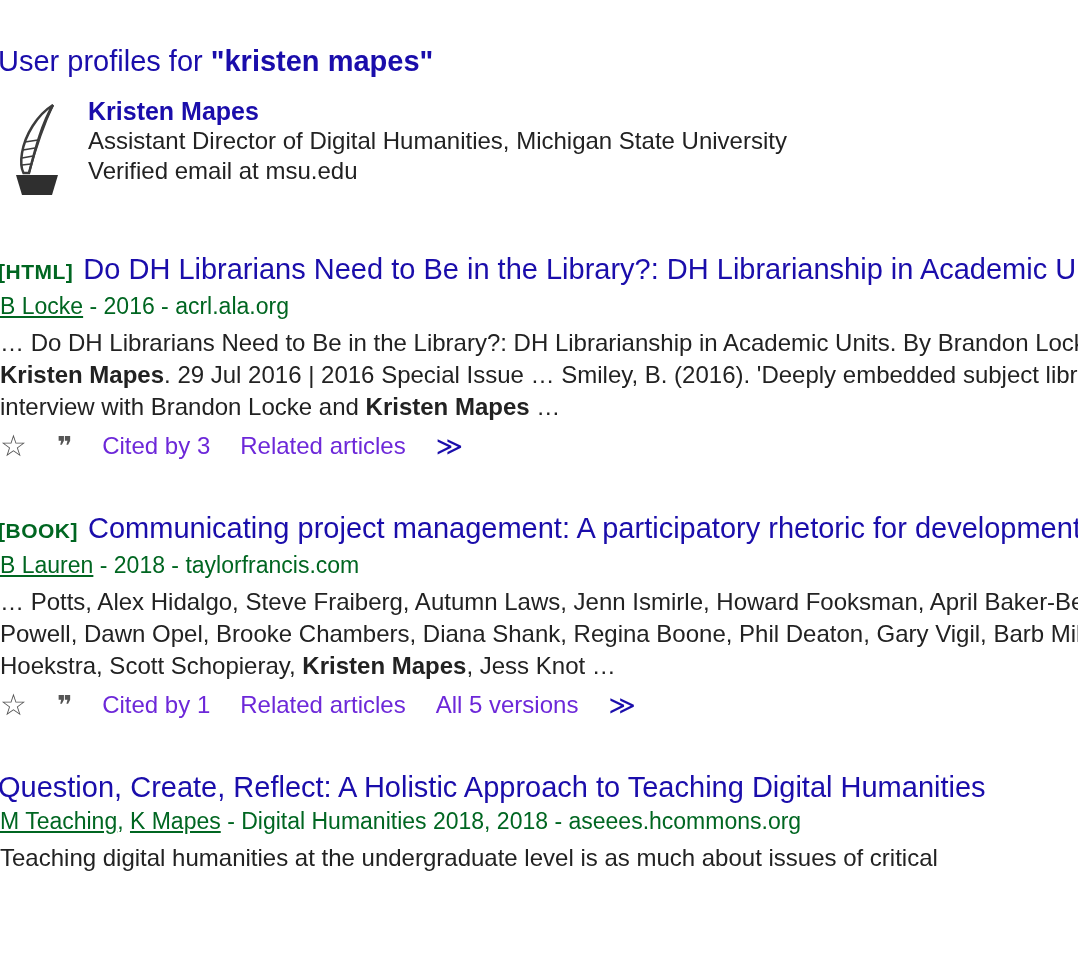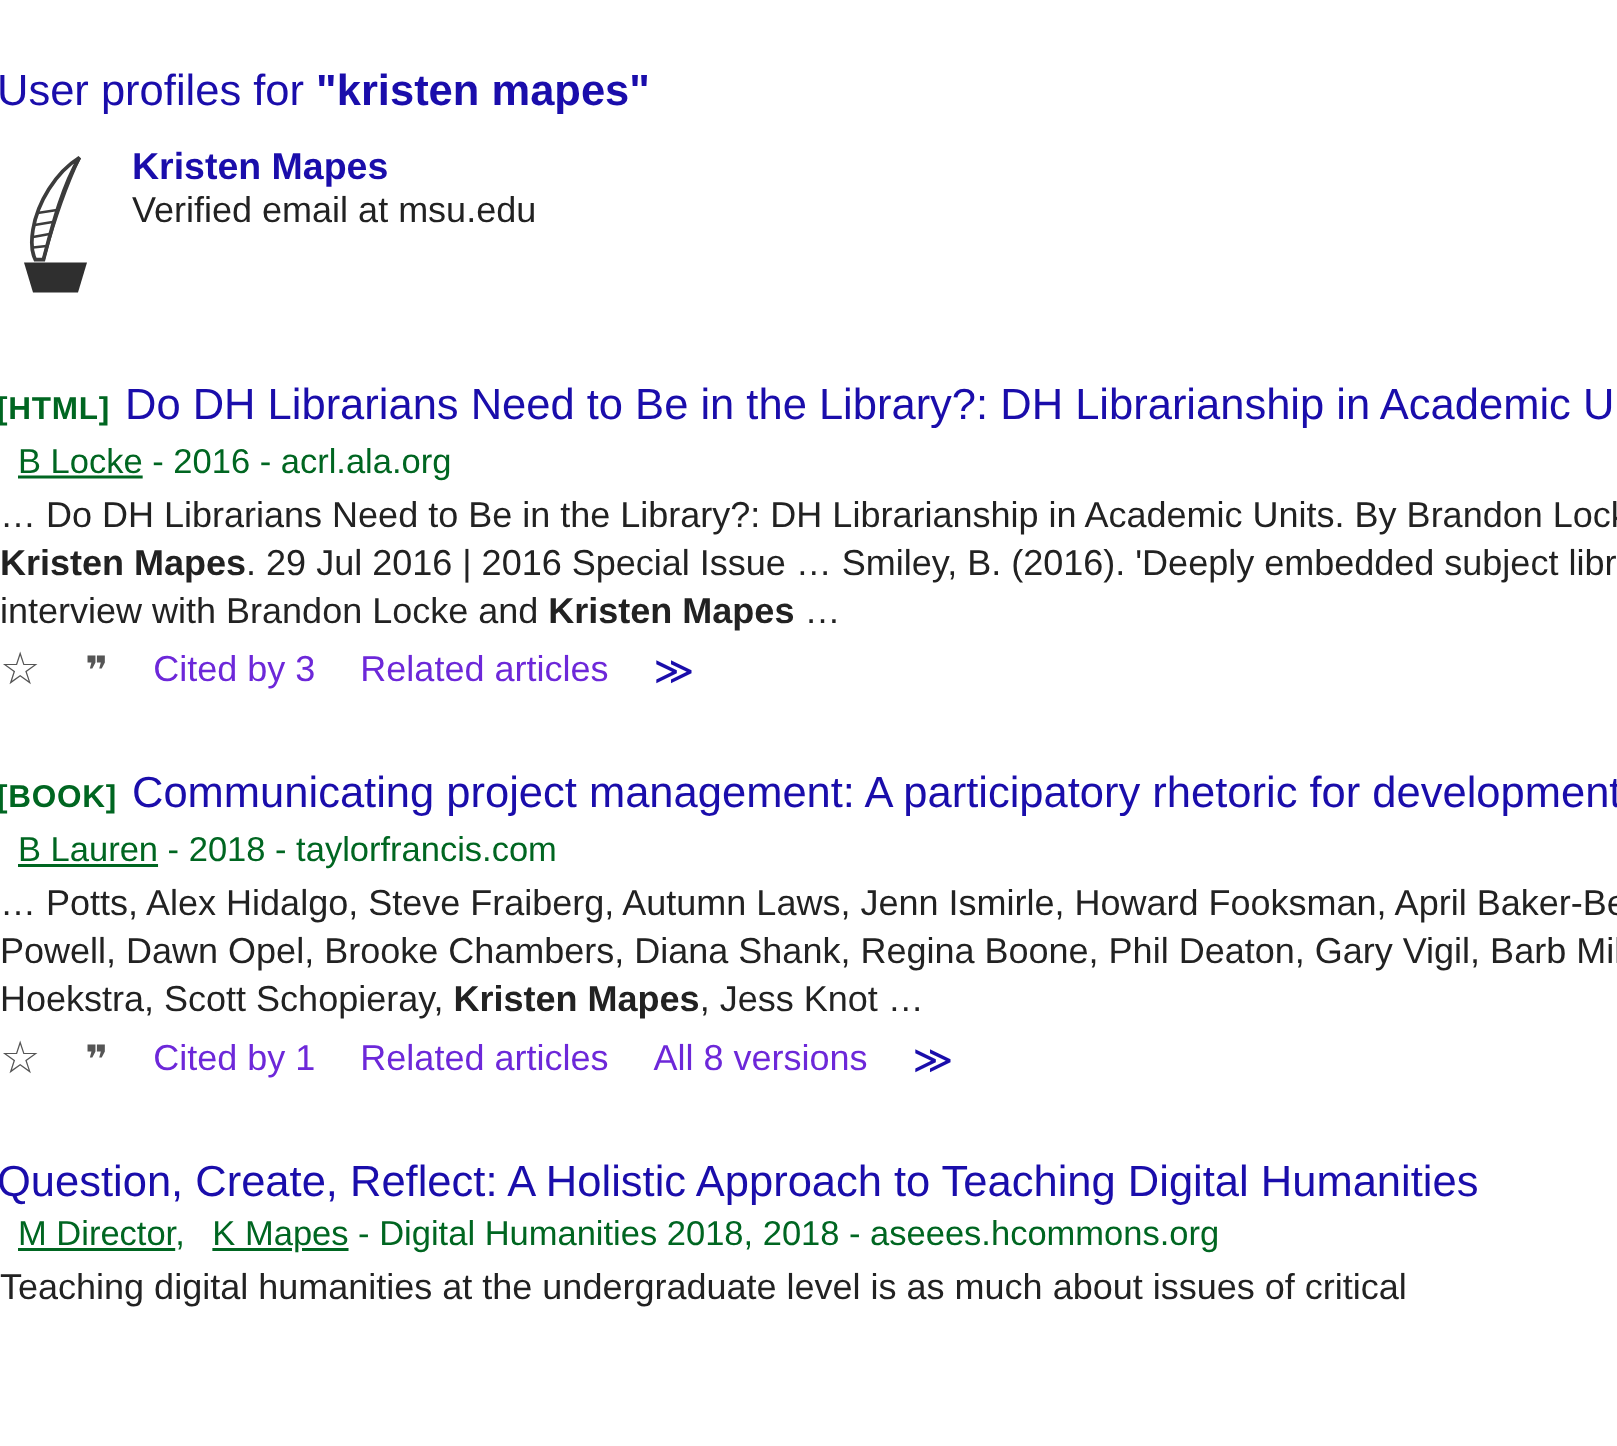--- a/index.html
+++ b/index.html
@@ -17,21 +17,21 @@
   .profile { display: flex; margin-top: 18px; }
   .profile-icon { flex: 0 0 88px; width: 88px; padding-left: 8px; padding-top: 6px; }
   .profile-body { padding-top: 0; }
   .profile-name { display: inline-block; font-size: 25px; font-weight: 700; color: #1a0dab; line-height: 30px; cursor: pointer; text-decoration: none; }
   .profile-line { font-size: 24px; color: #222222; line-height: 30px; }
 
   .result { margin-top: 46px; }
   .title { margin: 0 0 0 -2px; font-size: 29px; font-weight: 400; line-height: 42px; color: #1a0dab; cursor: pointer; }
   .tag { color: #006621; font-weight: 700; font-size: 21px; margin-right: 10px; letter-spacing: 0.5px; }
   .meta { font-size: 23px; line-height: 26px; color: #006621; }
-  .meta-link { text-decoration: underline; cursor: pointer; padding-left: 12px; }
+  .meta-link { text-decoration: underline; cursor: pointer; }
   .snippet { font-size: 24px; line-height: 32px; color: #222222; margin-top: 8px; }
   .snippet .b { font-weight: 700; }
 
   .actions { display: flex; align-items: center; gap: 30px; margin-top: 8px; height: 30px; font-size: 24px; }
   .icon { color: #555555; cursor: pointer; }
   .icon.star { font-size: 30px; line-height: 30px; }
   .icon.quote { font-size: 26px; font-weight: 700; line-height: 30px; }
   .action-link { color: #6d28d9; cursor: pointer; text-decoration: none; }
   .more { color: #1a0dab; font-size: 26px; cursor: pointer; }
 </style>
@@ -46,20 +46,21 @@
     <div class="profile-icon">
       <svg width="58" height="96" viewBox="0 0 58 96">
         <path d="M45 3 C29 13 17 33 14 51 C12.5 60 13.5 67 15.5 71 L21 71 C26 52 33 23 45 3 Z" fill="#ffffff" stroke="#3c3c3c" stroke-width="2.5"></path>
         <path d="M45 3 C36 22 28 45 21 71" fill="none" stroke="#3c3c3c" stroke-width="2"></path>
         <path d="M17 40 L30 38 M15 48 L27 46 M14 56 L25 54 M14 63 L23 62" stroke="#3c3c3c" stroke-width="1.6"></path>
         <path d="M8 73 L50 73 L44 93 L14 93 Z" fill="#2f2f2f"></path>
       </svg>
     </div>
     <div class="profile-body">
       <a class="profile-name">Kristen Mapes</a>
+      <div class="profile-line">Assistant Director of Digital Humanities, Michigan State University</div>
       <div class="profile-line">Verified email at msu.edu</div>
     </div>
   </div>
 
   <div class="result">
     <h3 class="title"><span class="tag">[HTML]</span><span>Do DH Librarians Need to Be in the Library?: DH Librarianship in Academic Units</span></h3>
     <div class="meta"><span class="meta-link">B Locke</span><span> - 2016 - acrl.ala.org</span></div>
     <div class="snippet"><span>… Do DH Librarians Need to Be in the Library?: DH Librarianship in Academic Units. By Brandon Locke and </span><span class="b">Kristen Mapes</span><span>. 29 Jul 2016 | 2016 Special Issue … Smiley, B. (2016). 'Deeply embedded subject librarians': An interview with Brandon Locke and </span><span class="b">Kristen Mapes</span><span> …</span></div>
     <div class="actions">
       <span class="icon star">☆</span>
@@ -72,24 +73,24 @@
 
   <div class="result">
     <h3 class="title"><span class="tag">[BOOK]</span><span>Communicating project management: A participatory rhetoric for development teams</span></h3>
     <div class="meta"><span class="meta-link">B Lauren</span><span> - 2018 - taylorfrancis.com</span></div>
     <div class="snippet"><span>… Potts, Alex Hidalgo, Steve Fraiberg, Autumn Laws, Jenn Ismirle, Howard Fooksman, April Baker-Bell, Malea Powell, Dawn Opel, Brooke Chambers, Diana Shank, Regina Boone, Phil Deaton, Gary Vigil, Barb Miller, Tylor Hoekstra, Scott Schopieray, </span><span class="b">Kristen Mapes</span><span>, Jess Knot …</span></div>
     <div class="actions">
       <span class="icon star">☆</span>
       <span class="icon quote">❞</span>
       <a class="action-link">Cited by 1</a>
       <a class="action-link">Related articles</a>
-      <a class="action-link">All 8 versions</a>
+      <a class="action-link">All 5 versions</a>
       <span class="more">≫</span>
     </div>
   </div>
 
   <div class="result">
     <h3 class="title"><span>Question, Create, Reflect: A Holistic Approach to Teaching Digital Humanities</span></h3>
-    <div class="meta"><span class="meta-link">M Director</span><span>, </span><span class="meta-link">K Mapes</span><span> - Digital Humanities 2018, 2018 - aseees.hcommons.org</span></div>
+    <div class="meta"><span class="meta-link">M Teaching</span><span>, </span><span class="meta-link">K Mapes</span><span> - Digital Humanities 2018, 2018 - aseees.hcommons.org</span></div>
     <div class="snippet"><span>Teaching digital humanities at the undergraduate level is as much about issues of critical</span></div>
   </div>
 
 </div>
 
 </body></html>

